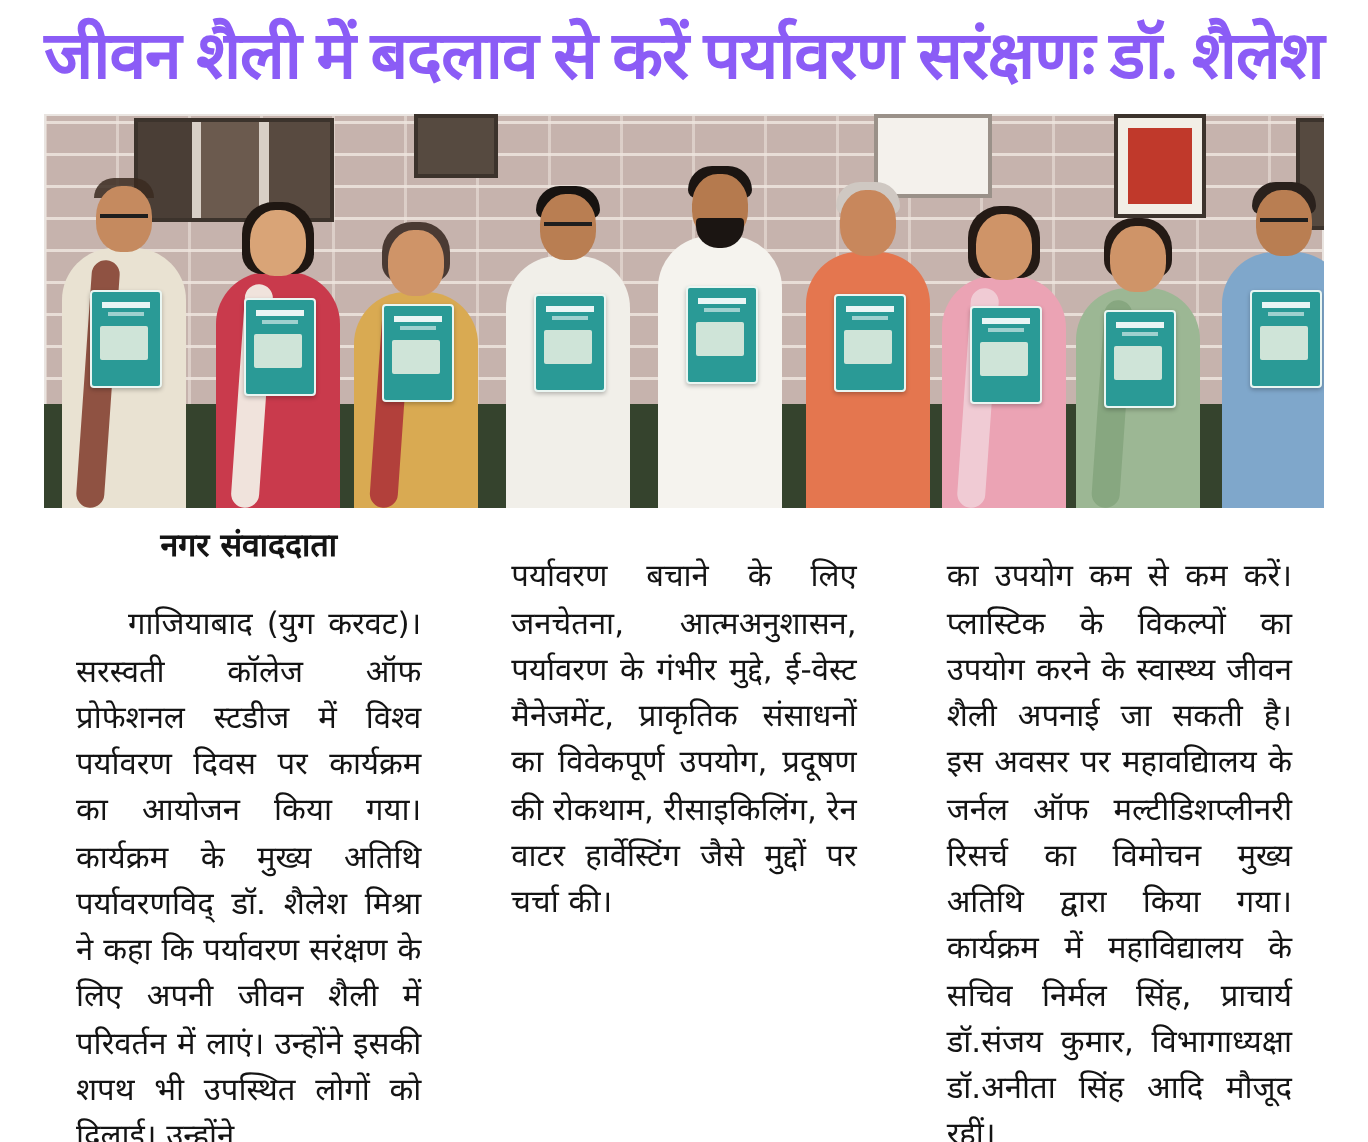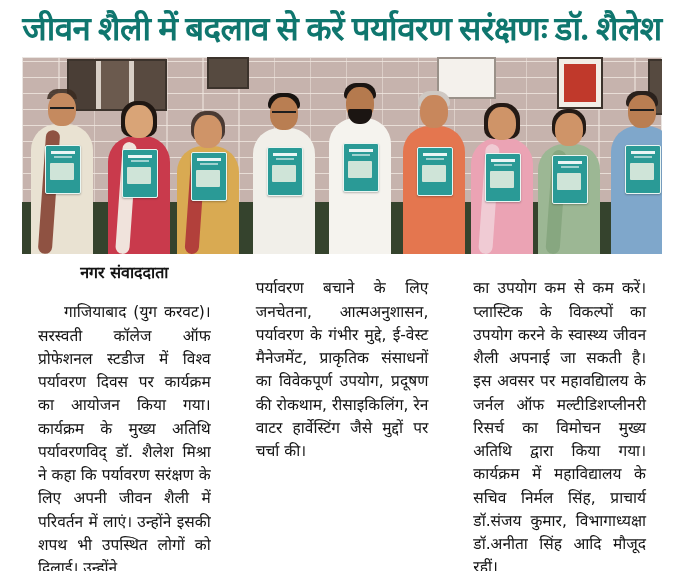--- a/index.html
+++ b/index.html
@@ -5,21 +5,21 @@
   html,body{margin:0;padding:0;}
   body{
     width:684px;height:571px;background:#ffffff;overflow:hidden;
     font-family:"DejaVu Sans","Liberation Sans",sans-serif;color:#151515;
   }
   .page{position:relative;width:684px;height:571px;background:#fff;}
 
   
   .headline{
     text-align:center;font-weight:700;font-size:33px;line-height:1.25;
-    padding:9px 8px 3px;color:#0f766e;letter-spacing:-0.5px;
+    padding:9px 8px 3px;color:#8b5cf6;letter-spacing:-0.5px;
     font-family:"Liberation Serif","DejaVu Serif",serif;
   }
 
   
   .photo{
     position:relative;margin:4px auto 7px;width:640px;height:197px;overflow:hidden;
     background-color:#c6b3ad;
     background-image:
       repeating-linear-gradient(0deg, rgba(238,229,222,.85) 0 1.5px, rgba(0,0,0,0) 1.5px 16px),
       repeating-linear-gradient(90deg, rgba(238,229,222,.55) 0 1.5px, rgba(0,0,0,0) 1.5px 36px);

